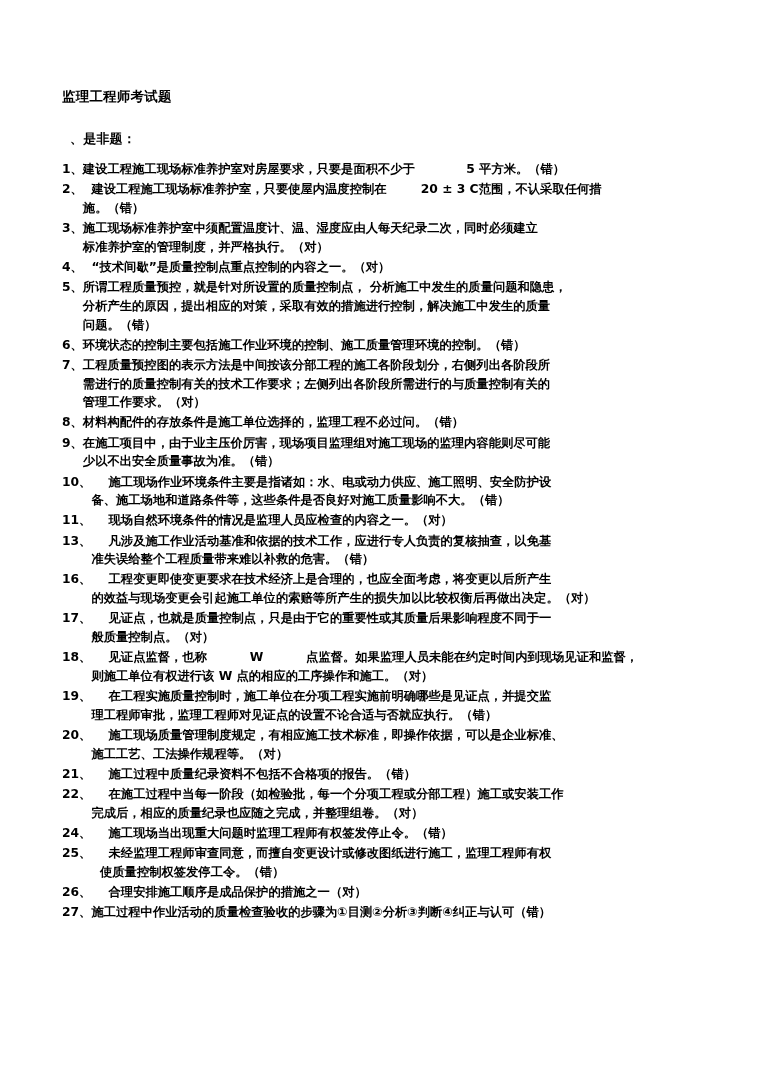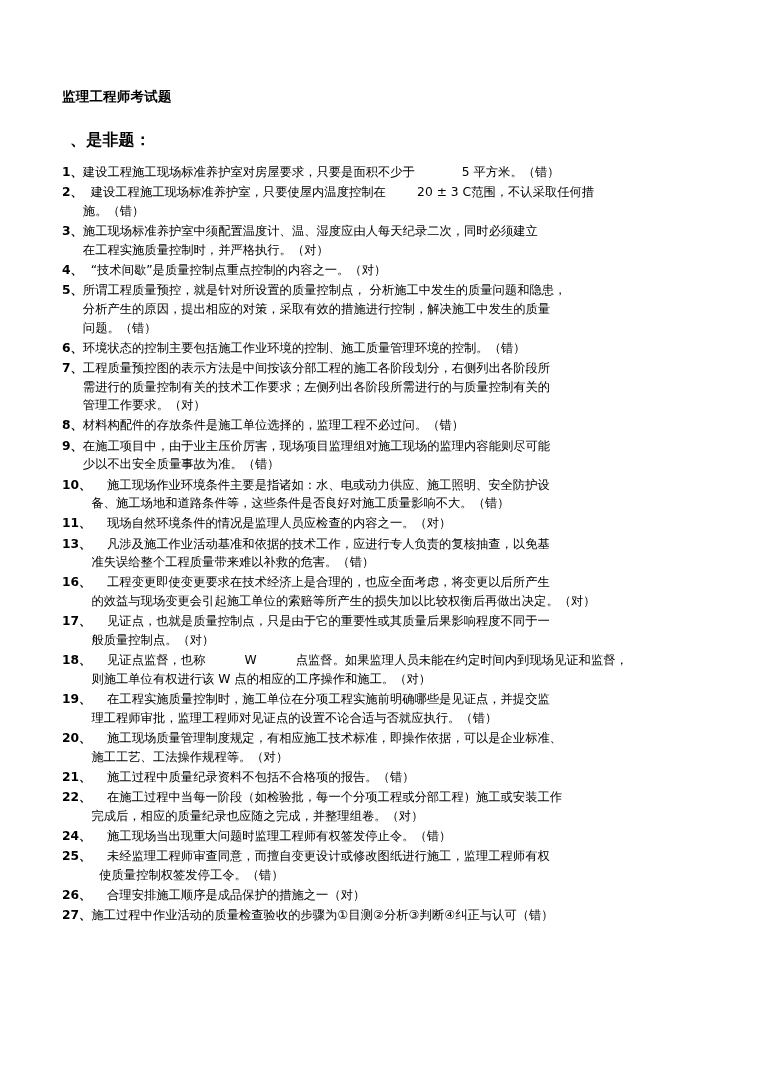--- a/index.html
+++ b/index.html
@@ -20,21 +20,21 @@
     overflow: hidden;
   }
   .doc-title {
     font-size: 13.5px;
     font-weight: bold;
     color: #000;
     margin: 0 0 24px 0;
     letter-spacing: 0.2px;
   }
   .section-head {
-    font-size: 16px;
+    font-size: 13px;
     font-weight: bold;
     color: #000;
     margin: 0 0 12px 8px;
     letter-spacing: 0.2px;
   }
   .qlist {
     margin: 0;
     padding: 0;
     list-style: none;
   }
@@ -46,21 +46,21 @@
     color: #000;
     margin-bottom: 1.5px;
   }
   .qnum {
     font-weight: bold;
     flex: 0 0 auto;
     white-space: pre;
   }
   .qbody {
     flex: 1 1 auto;
-    font-weight: normal;
+    font-weight: bold;
     white-space: pre-wrap;
     word-break: break-all;
   }
 </style>
 </head>
 <body>
 
 <div class="page">
 
   <div class="doc-title">监理工程师考试题</div>
@@ -73,21 +73,21 @@
       <span class="qbody">建设工程施工现场标准养护室对房屋要求，只要是面积不少于            5 平方米。（错）</span>
     </li>
     <li class="qitem">
       <span class="qnum">2、</span>
       <span class="qbody">  建设工程施工现场标准养护室，只要使屋内温度控制在        20 ± 3 C范围，不认采取任何措
 施。（错）</span>
     </li>
     <li class="qitem">
       <span class="qnum">3、</span>
       <span class="qbody">施工现场标准养护室中须配置温度计、温、湿度应由人每天纪录二次，同时必须建立
-在工程实施质量控制时，并严格执行。（对）</span>
+标准养护室的管理制度，并严格执行。（对）</span>
     </li>
     <li class="qitem">
       <span class="qnum">4、</span>
       <span class="qbody">  “技术间歇”是质量控制点重点控制的内容之一。（对）</span>
     </li>
     <li class="qitem">
       <span class="qnum">5、</span>
       <span class="qbody">所谓工程质量预控，就是针对所设置的质量控制点， 分析施工中发生的质量问题和隐患，
 分析产生的原因，提出相应的对策，采取有效的措施进行控制，解决施工中发生的质量
 问题。（错）</span>

